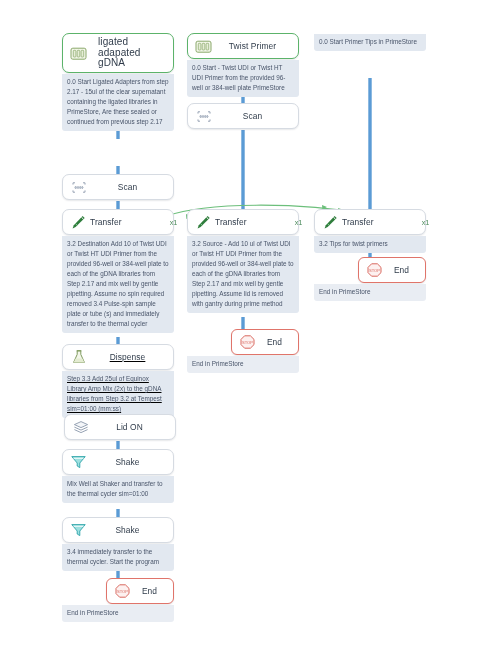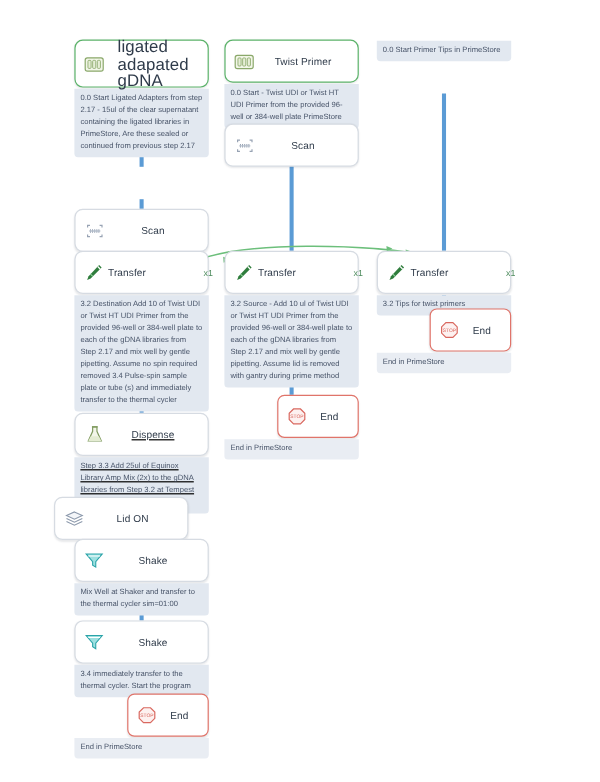--- a/index.html
+++ b/index.html
@@ -19,42 +19,42 @@
   .node{
     position:absolute;z-index:3;
     box-sizing:border-box;
   }
   .head{
     box-sizing:border-box;
     display:flex;align-items:center;
     background:#ffffff;
     border:1px solid #d6dbe2;
     border-radius:7px;
-    height:36px;
+    height:26px;
     padding:0 6px;
     box-shadow:0 1px 1.5px rgba(30,40,60,.10);
   }
   .head.start{border:1.6px solid #5cb36a;}
   .head.end{border:1.4px solid #e0746a;border-radius:6px;margin-left:44px;}
   .ico{
     width:19px;height:19px;flex:0 0 19px;
     display:flex;align-items:center;justify-content:center;
   }
   .ico svg{display:block;}
   .title{
     flex:1 1 auto;
     text-align:center;
     font-size:8.4px;
     color:#2f3b4a;
     letter-spacing:.1px;
     line-height:1.05;
     padding:0 2px;
     white-space:pre-line;
   }
-  .title.multi{font-size:14px;text-align:left;padding-left:10px;}
+  .title.multi{font-size:10px;text-align:left;padding-left:10px;}
   .count{
     flex:0 0 auto;
     font-size:7.4px;
     color:#4e8c5e;
     padding-left:2px;padding-right:2px;margin-left:44px;
   }
   .desc{
     box-sizing:border-box;
     background:#e2e8f0;
     color:#49556a;
@@ -172,21 +172,21 @@
           <path d="M6.2 1.8 H9.8 V5.4 L13.4 13.4 H2.6 L6.2 5.4 Z" fill="#f3f6e9" stroke="#7f9a5e" stroke-width="1"></path>
           <path d="M4.6 9.6 H11.4 L13.4 13.4 H2.6 Z" fill="#e4ecd2" stroke="none"></path>
           <line x1="5.6" y1="1.8" x2="10.4" y2="1.8" stroke="#7f9a5e" stroke-width="1.1"></line>
         </svg>
       </span>
       <span class="title">Dispense</span>
     </div>
     <div class="desc">Step 3.3 Add 25ul of Equinox Library Amp Mix (2x) to the gDNA libraries from Step 3.2 at Tempest sim=01:00 (mm:ss)</div>
   </div>
 
-  <div class="node" style="left:45px;top:414px;width:112px;">
+  <div class="node" style="left:64px;top:414px;width:112px;">
     <div class="head">
       <span class="ico">
         <svg width="16" height="15" viewBox="0 0 16 15">
           <path d="M8 1.6 L14.6 4.6 L8 7.6 L1.4 4.6 Z" fill="#f4f6f9" stroke="#8b98ab" stroke-width=".9"></path>
           <path d="M1.4 7.1 L8 10.1 L14.6 7.1" fill="none" stroke="#8b98ab" stroke-width=".9"></path>
           <path d="M1.4 9.6 L8 12.6 L14.6 9.6" fill="none" stroke="#8b98ab" stroke-width=".9"></path>
         </svg>
       </span>
       <span class="title">Lid ON</span>
     </div>

